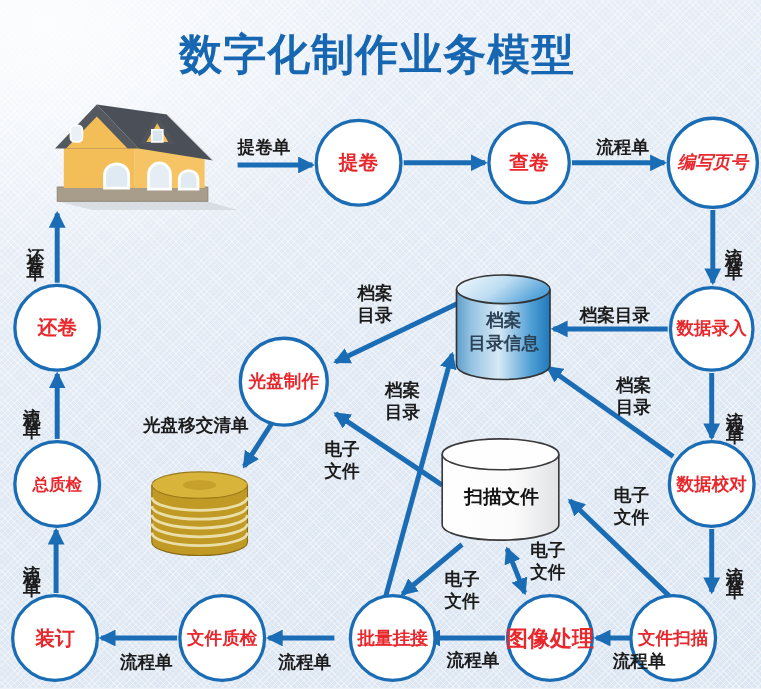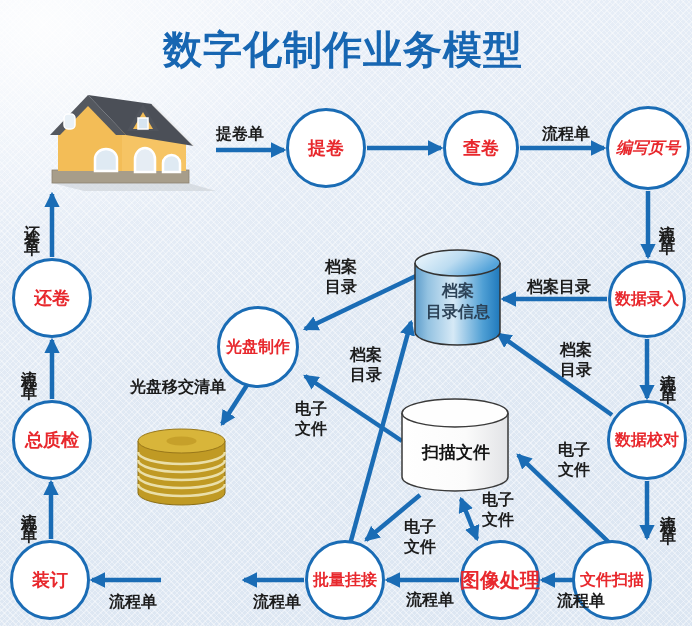--- a/index.html
+++ b/index.html
@@ -154,28 +154,31 @@
       </div>
       <div class="node" style="left: 607px; top: 400px; height: 80px; width: 80px;">
         <span style="font-size: 16px;">数据校对</span>
       </div>
       <div class="node" style="left: 572px; top: 540px; height: 80px; width: 80px;">
         <span style="font-size: 16px;">文件扫描</span>
       </div>
       <div class="node" style="left: 460px; top: 540px; height: 80px; width: 80px;">
         <span style="font-size: 20px;">图像处理</span>
       </div>
-      <div class="node" style="left: 305px; top: 540px; height: 80px; width: 80px;">
+      <div class="node" style="left: 317px; top: 540px; height: 80px; width: 80px; text-decoration: underline;">
         <span style="font-size: 16px;">批量挂接</span>
+      </div>
+      <div class="node" style="left: 162px; top: 540px; height: 80px; width: 80px;">
+        <span style="font-size: 16px;">文件质检</span>
       </div>
       <div class="node" style="left: 10px; top: 540px; height: 80px; width: 80px;">
         <span style="font-size: 18px;">装订</span>
       </div>
       <div class="node" style="left: 12px; top: 400px; height: 80px; width: 80px;">
-        <span style="font-size: 18px;">总质检</span>
+        <span style="font-size: 15px;">总质检</span>
       </div>
       <div class="node" style="left: 12px; top: 258px; height: 80px; width: 80px;">
         <span style="font-size: 18px;">还卷</span>
       </div>
       <div class="node" style="left: 217px; top: 306px; height: 82px; width: 82px;">
         <span style="font-size: 16px;">光盘制作</span>
       </div>
     </div>
   <div id="label-layer">
       <div class="elabel" style="left: 240px; top: 134px;">提卷单</div>

